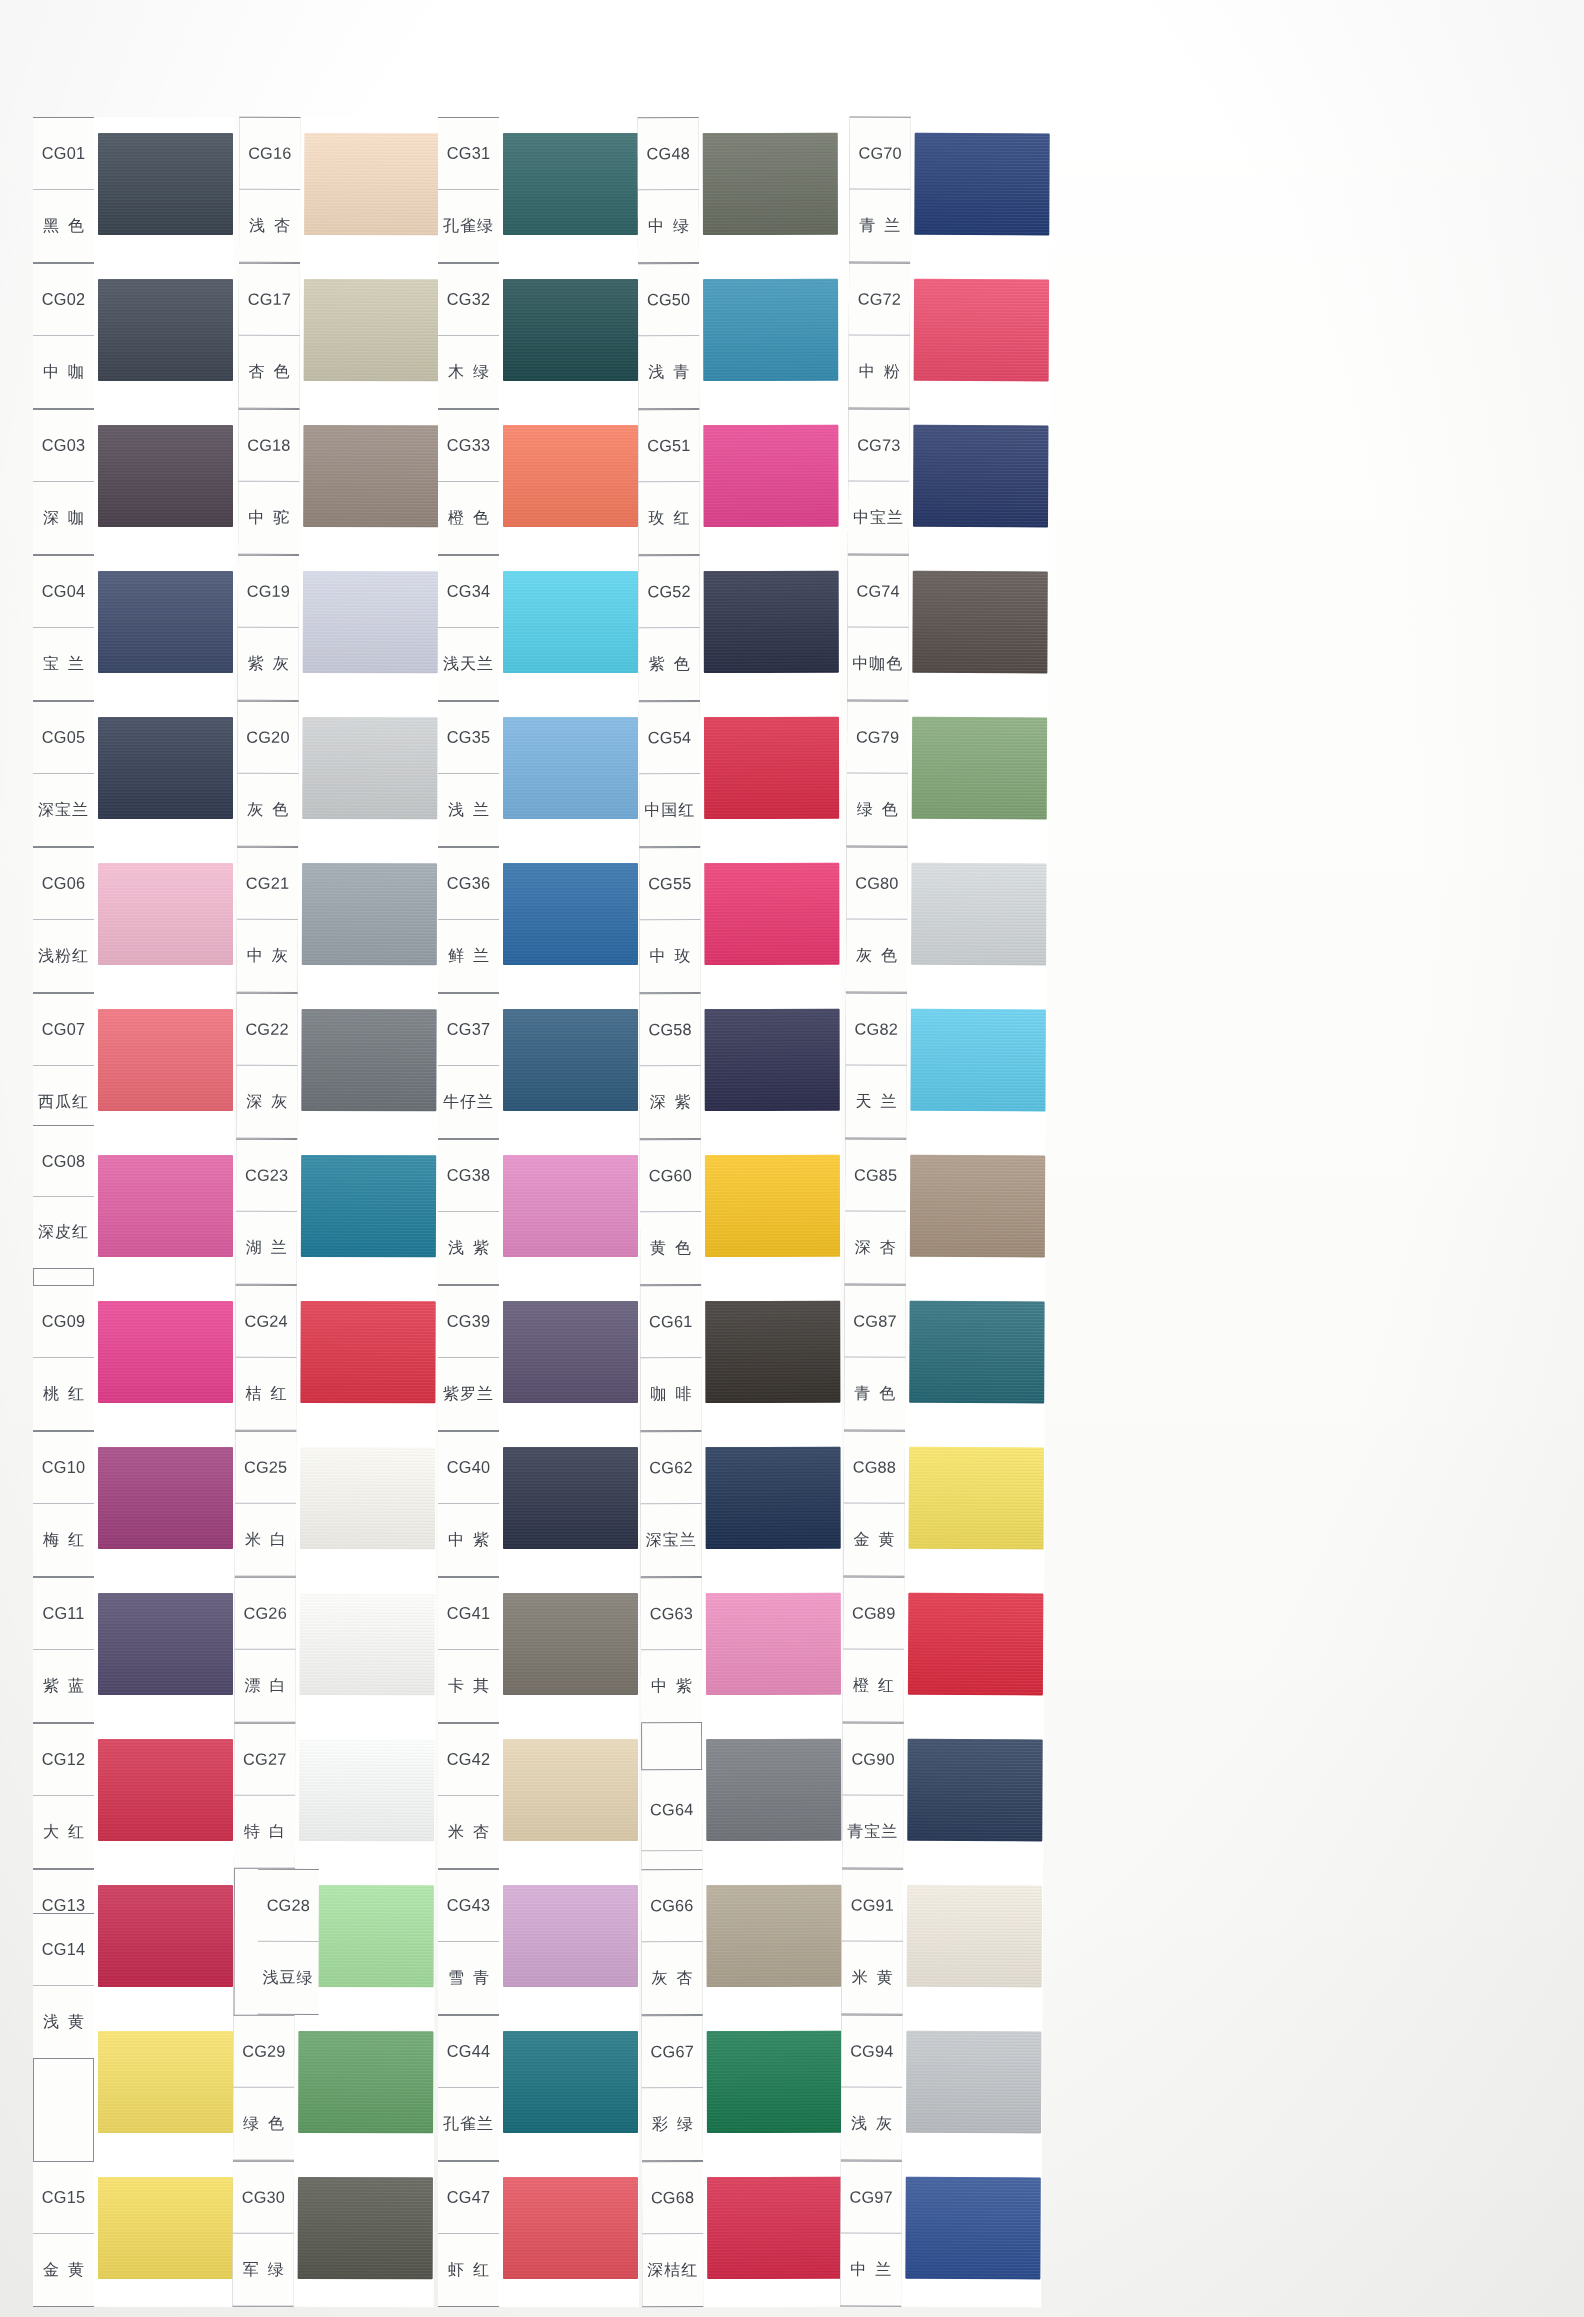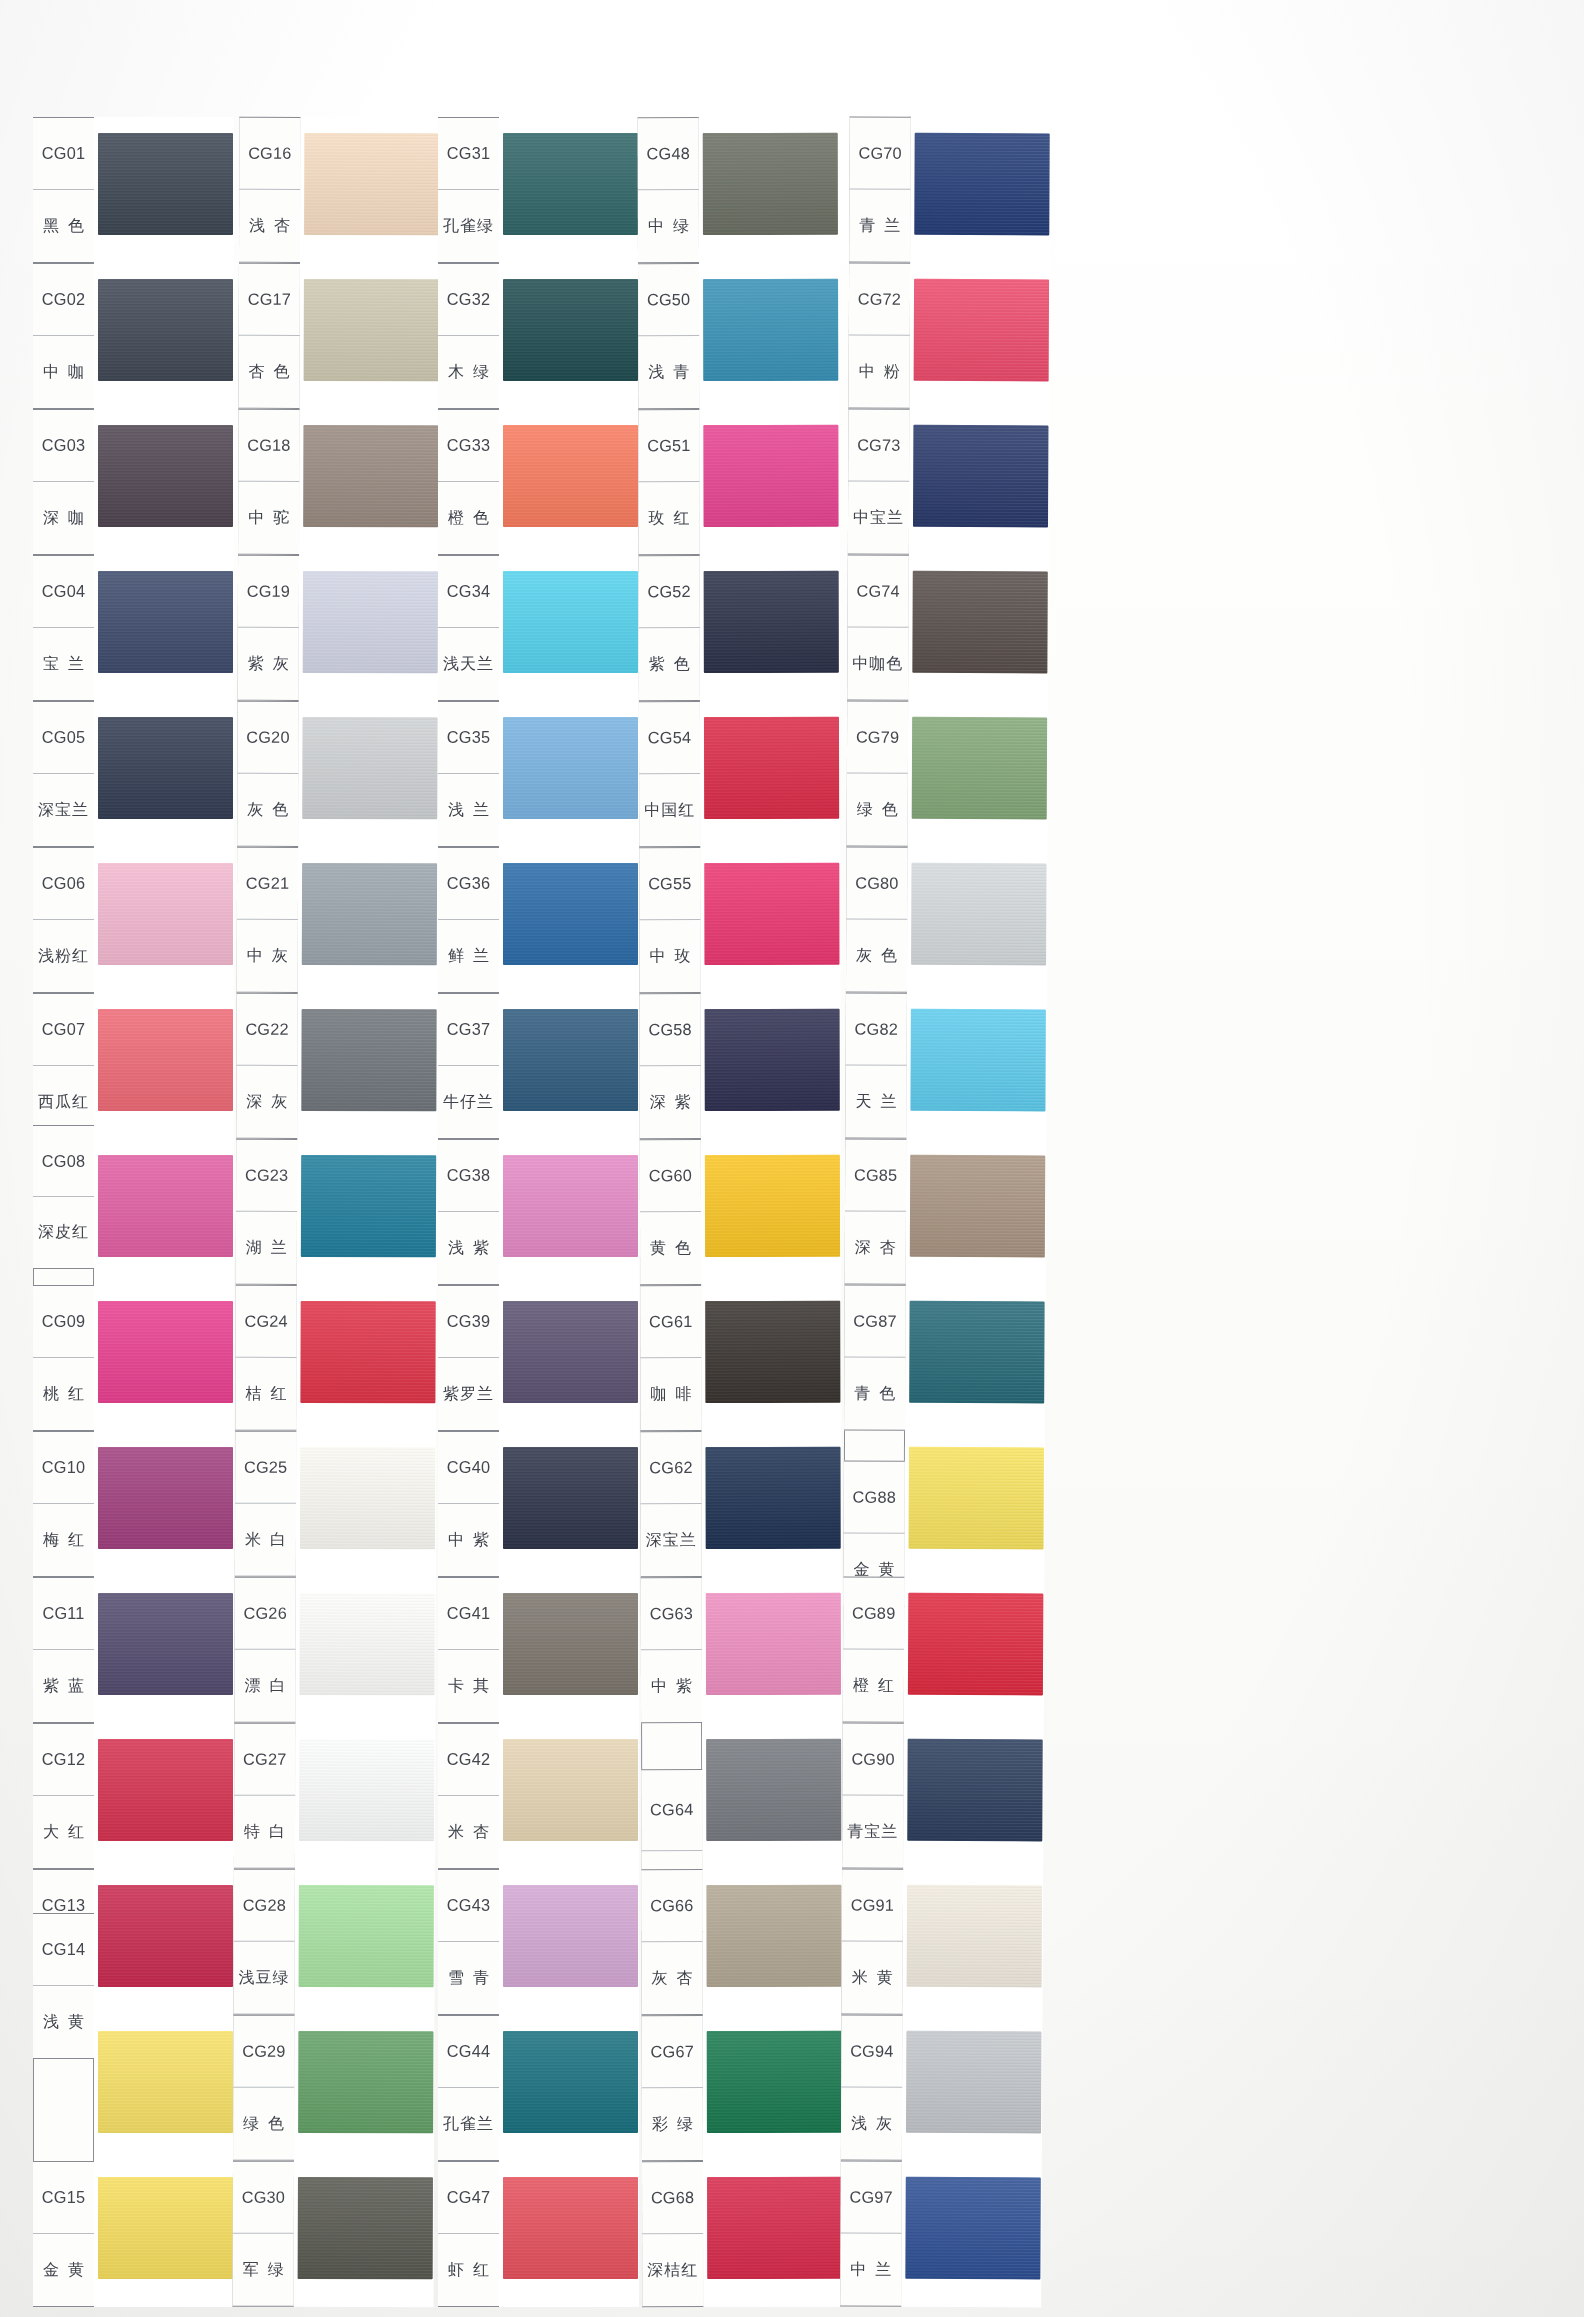--- a/index.html
+++ b/index.html
@@ -369,21 +369,21 @@
         <div class="cname sp2">米白</div>
       </div>
       <div class="cellbox" style="top: 1460px; height: 146px;">
         <div class="code">CG26</div>
         <div class="cname sp2">漂白</div>
       </div>
       <div class="cellbox" style="top: 1606px; height: 146px;">
         <div class="code">CG27</div>
         <div class="cname sp2">特白</div>
       </div>
-      <div class="cellbox" style="top: 1752px; height: 146px;">
+      <div class="cellbox" style="top: 1752px; height: 146px; margin-left: 24px;">
         <div class="code">CG28</div>
         <div class="cname sp3">浅豆绿</div>
       </div>
       <div class="cellbox" style="top: 1898px; height: 146px;">
         <div class="code">CG29</div>
         <div class="cname sp2">绿色</div>
       </div>
       <div class="cellbox" style="top: 2044px; height: 146px;">
         <div class="code">CG30</div>
         <div class="cname sp2">军绿</div>
@@ -732,21 +732,21 @@
         <div class="cname sp2">天兰</div>
       </div>
       <div class="cellbox" style="top: 1022px; height: 146px;">
         <div class="code">CG85</div>
         <div class="cname sp2">深杏</div>
       </div>
       <div class="cellbox" style="top: 1168px; height: 146px;">
         <div class="code">CG87</div>
         <div class="cname sp2">青色</div>
       </div>
-      <div class="cellbox" style="top: 1314px; height: 146px; margin-top: 30px;">
+      <div class="cellbox" style="top: 1314px; height: 146px;">
         <div class="code">CG88</div>
         <div class="cname sp2">金黄</div>
       </div>
       <div class="cellbox" style="top: 1460px; height: 146px;">
         <div class="code">CG89</div>
         <div class="cname sp2">橙红</div>
       </div>
       <div class="cellbox" style="top: 1606px; height: 146px;">
         <div class="code">CG90</div>
         <div class="cname sp3">青宝兰</div>

